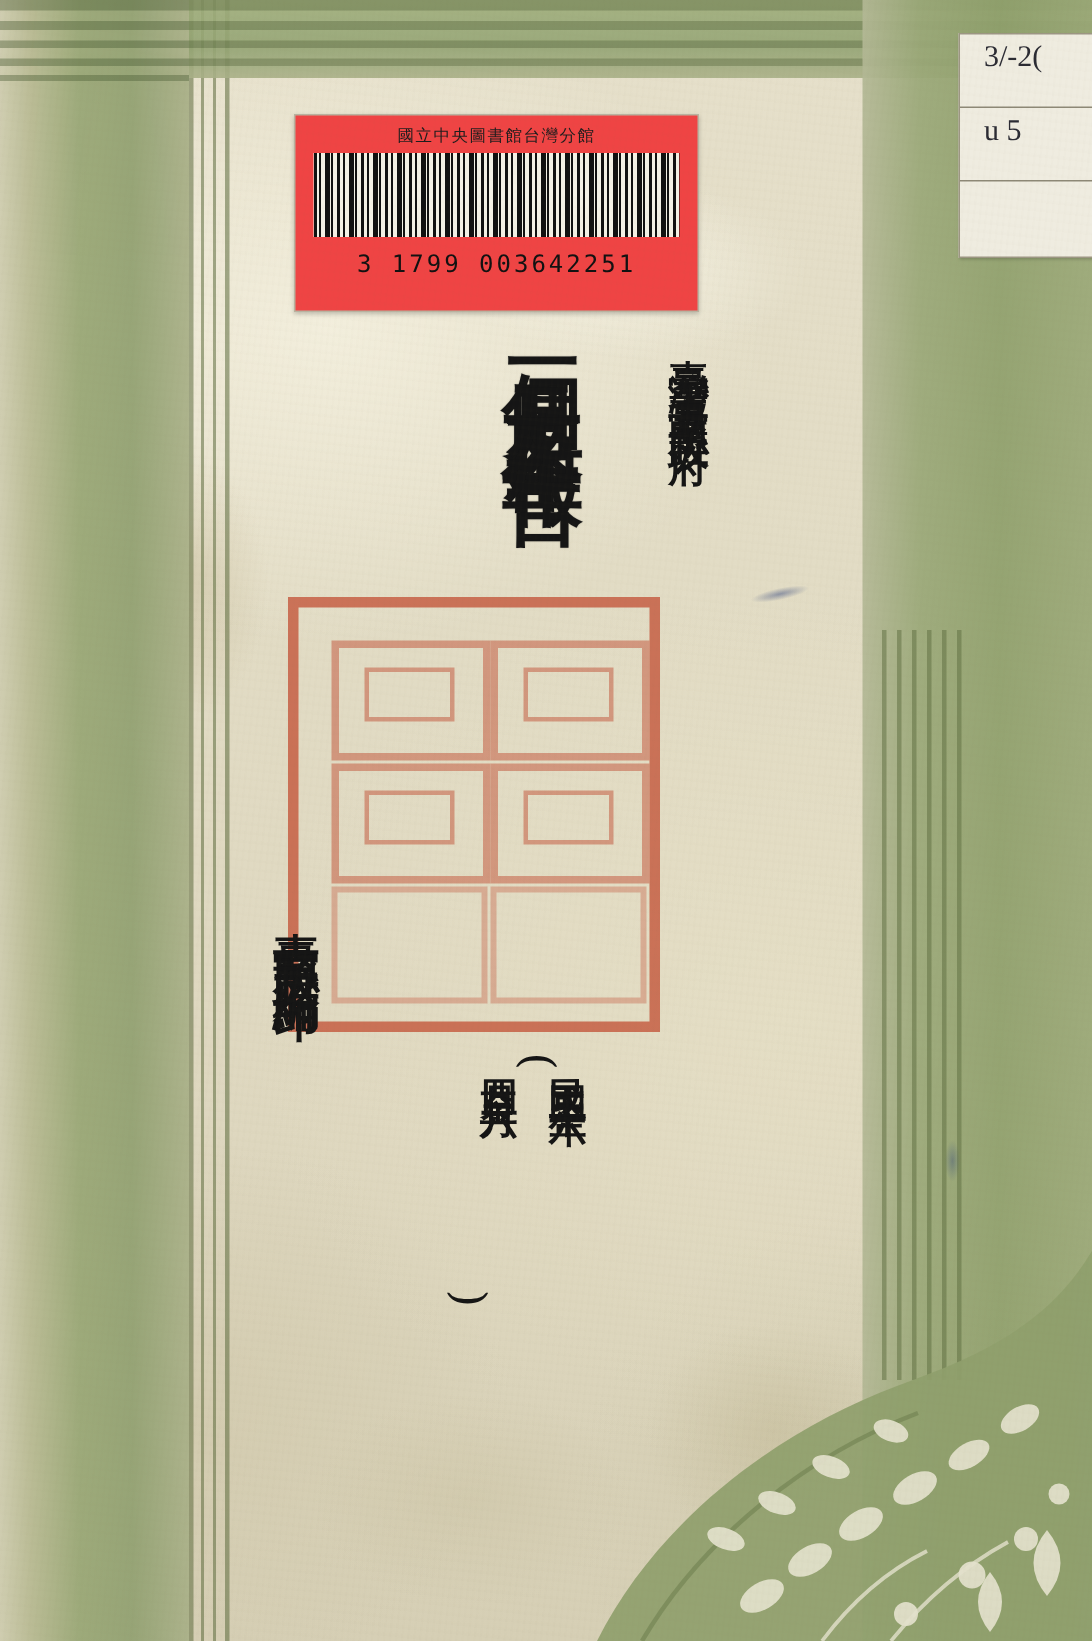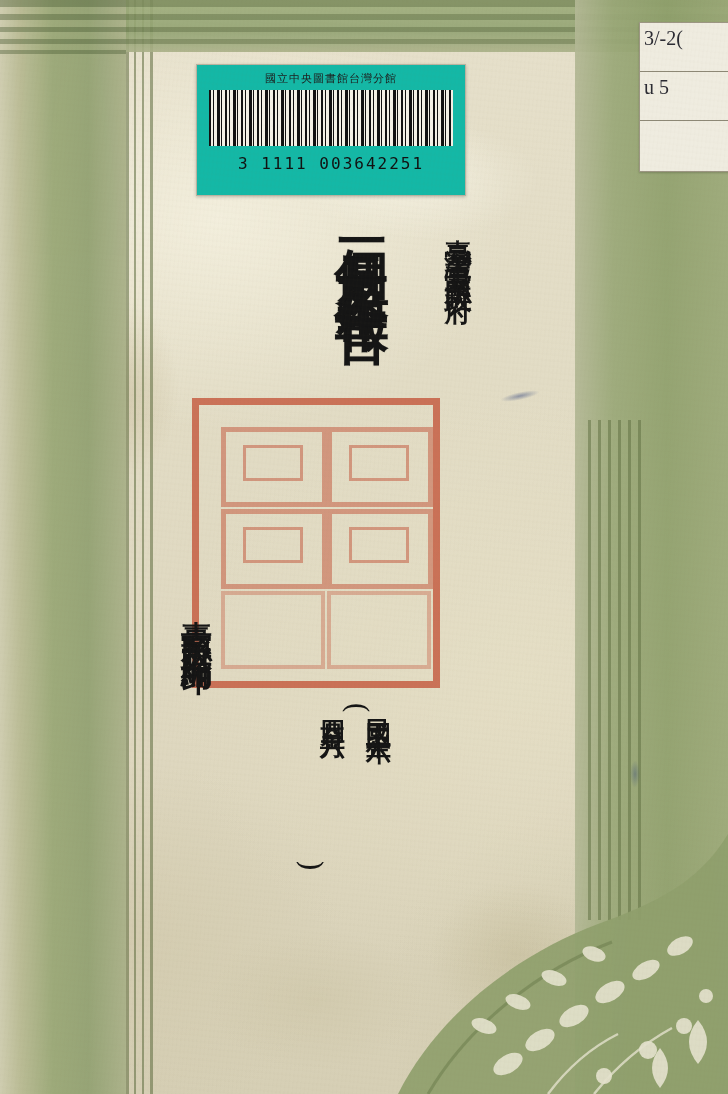--- a/index.html
+++ b/index.html
@@ -100,23 +100,23 @@
   .ornament {
     position: absolute;
     right: 0; bottom: 0;
     width: 330px; height: 330px;
     overflow: hidden;
   }
 
   
   .barcode-label {
     position: absolute;
-    left: 196px; top: 64px;
+    left: 196px; top: 76px;
     width: 268px; height: 130px;
-    background: #14b8a6;
+    background: #ef4444;
     border: 1px solid #b9b3a0;
     box-shadow: 0 1px 3px rgba(0,0,0,0.22);
   }
   .barcode-title {
     text-align: center;
     font-size: 11px;
     letter-spacing: 1px;
     color: #1d1d1d;
     margin-top: 6px;
     font-family: "DejaVu Sans", sans-serif;
@@ -144,21 +144,21 @@
     position: absolute;
     left: 639px; top: 22px;
     width: 89px; height: 148px;
     background: #efece0;
     border: 1px solid #9c9683;
     box-shadow: 0 1px 2px rgba(0,0,0,0.2);
   }
   .call-slip .row {
     height: 49px;
     border-bottom: 1px solid #8d8876;
-    padding: 4px 0 0 4px;
+    padding: 4px 0 0 16px;
     box-sizing: border-box;
     font-family: "Liberation Serif", serif;
     font-size: 20px;
     color: #2b2b33;
   }
   .call-slip .row:last-child { border-bottom: none; }
 
   
   .vtext {
     position: absolute;
@@ -327,21 +327,21 @@
   <div class="paren" style="left:352px;top:690px;transform:rotate(90deg);">(</div>
   <div class="vtext subtitle-a">民國三十六年</div>
   <div class="vtext subtitle-b">四月至六月</div>
   <div class="paren" style="left:306px;top:848px;transform:rotate(90deg);">)</div>
 
   <div class="vtext imprint">臺南縣政府編印</div>
 
   <div class="barcode-label">
     <div class="barcode-title">國立中央圖書館台灣分館</div>
     <div class="barcode-bars"></div>
-    <div class="barcode-number">3  1111  003642251</div>
+    <div class="barcode-number">3  1799  003642251</div>
   </div>
 
   <div class="call-slip">
     <div class="row">3/-2(</div>
     <div class="row">u 5</div>
     <div class="row"></div>
   </div>
 
   <div class="paper-grain"></div>
 </div>

